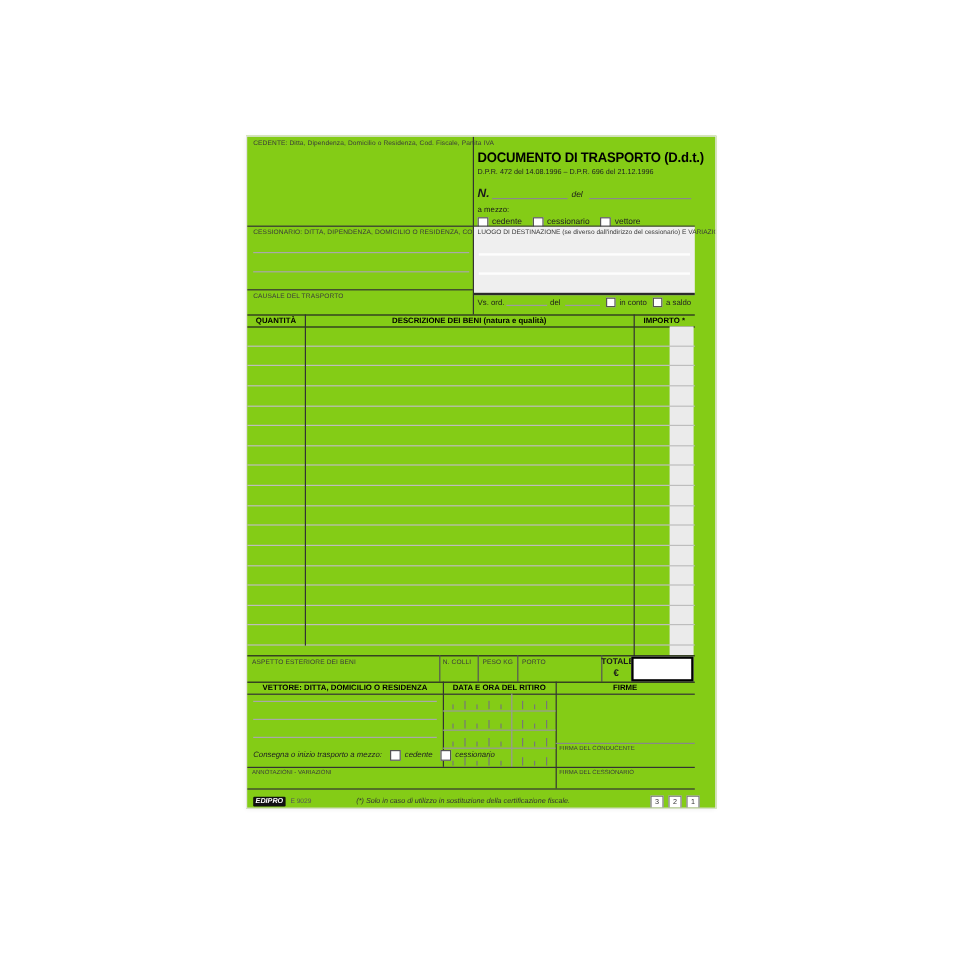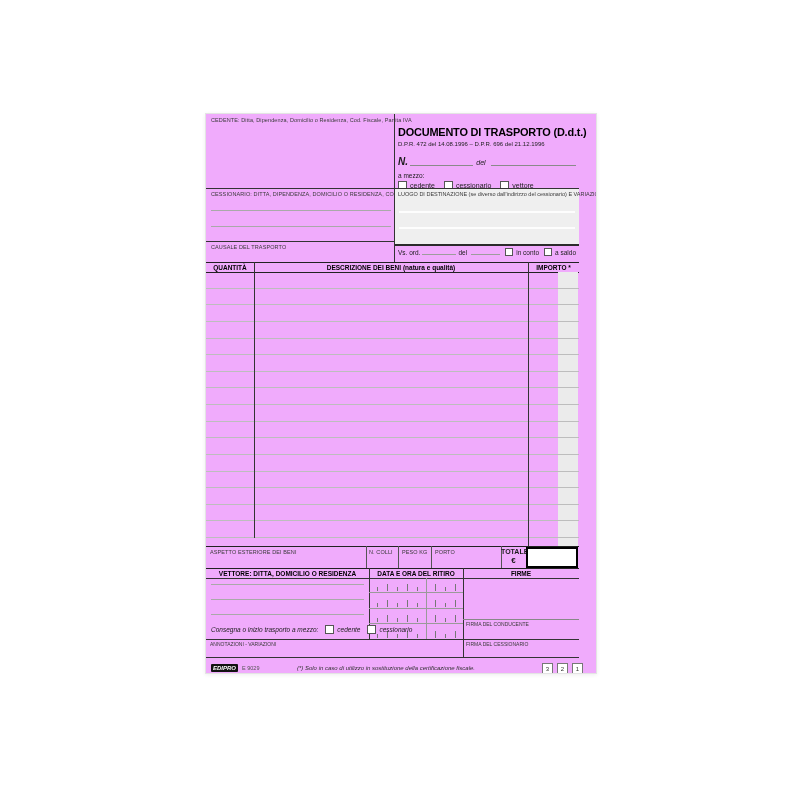--- a/index.html
+++ b/index.html
@@ -2,21 +2,21 @@
 <html><head>
 <meta charset="utf-8">
 <style>
   html,body{margin:0;padding:0;}
   body{
     width:800px;height:800px;background:#ffffff;position:relative;
     font-family:"Liberation Sans", sans-serif;color:#1a1a1a;
   }
   .page{
     position:absolute;left:205px;top:113px;width:390px;height:559px;
-    background:#f0abfc;border:1px solid #e4e4e4;box-shadow:0 1px 4px rgba(0,0,0,.07);
+    background:#84cc16;border:1px solid #e4e4e4;box-shadow:0 1px 4px rgba(0,0,0,.07);
     overflow:hidden;
     text-decoration:underline;
   }
   .hl{position:absolute;height:1px;background:#333;}
   .wl{position:absolute;height:1px;background:#a9a9a9;}
   .vl{position:absolute;width:1px;background:#333;}
   .micro{position:absolute;font-size:5.5px;color:#3a3a3a;white-space:nowrap;letter-spacing:.1px;}
   .micro5{position:absolute;font-size:5px;color:#3a3a3a;white-space:nowrap;}
   .title{
     position:absolute;left:192px;top:12px;font-size:11.5px;font-weight:700;

